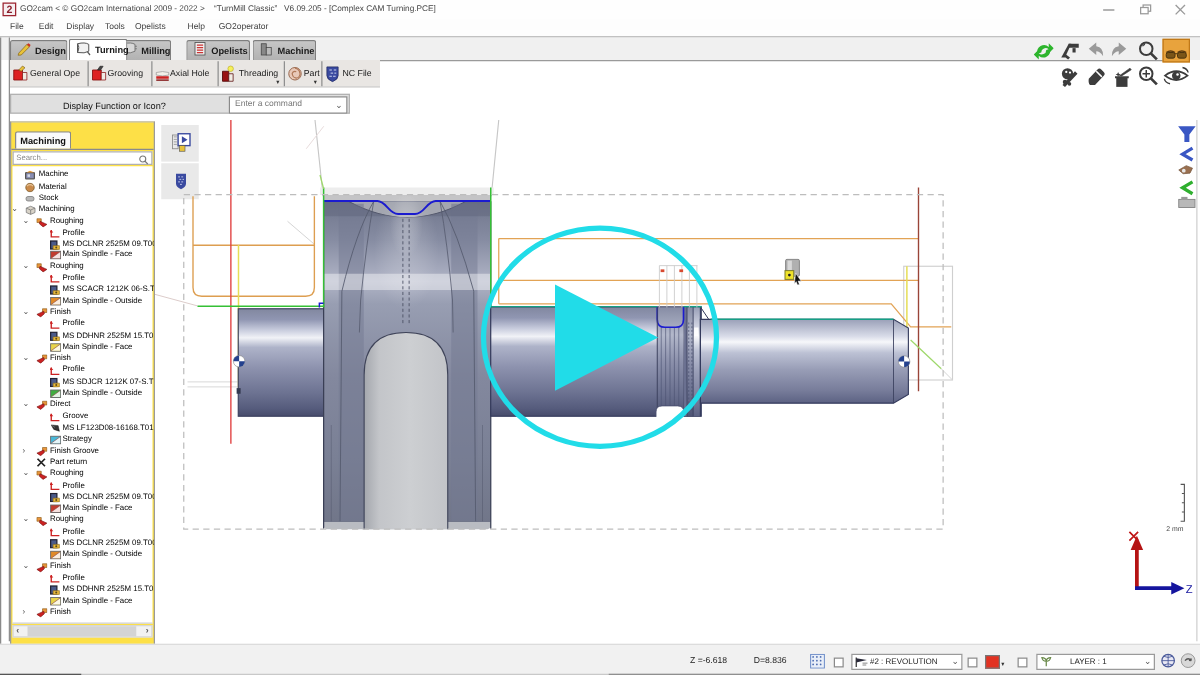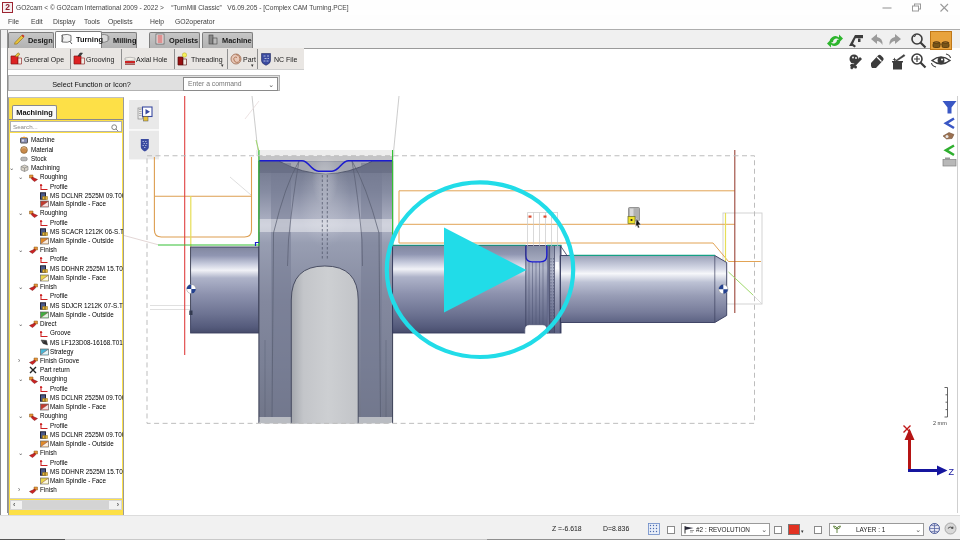--- a/index.html
+++ b/index.html
@@ -206,21 +206,21 @@
 <div class="tsep" style="left:257.3px"></div>
 <div class="darr" style="left:251px">▾</div>
 <div class="abs" style="left:260px;top:52px"><svg width="12" height="14" viewBox="0 0 12 14">
           <path d="M1.5 1.5 h9 v7 q0 3 -4.5 4.8 q-4.5 -1.8 -4.5 -4.8 Z" fill="#3a4aa0" stroke="#222a60" stroke-width="0.6"></path>
           <path d="M3.5 4 h2 M7 4 h2 M4.5 6.5 h2 M7.5 6.5 h1.5 M3.5 9 h2 M6.5 9 h2" stroke="#cdd4ee" stroke-width="0.8"></path>
         </svg></div>
 <div class="tbtn" style="left:274px">NC File</div>
     </div>
 
 <div class="abs" id="cmdbar">
-  <div class="lbl">Select Function or Icon?</div>
+  <div class="lbl">Display Function or Icon?</div>
   <div id="combo">Enter a command<span class="ca">⌄</span></div>
 </div>
 <div class="abs" id="lborder2"></div>
 <div class="abs" id="lborder"></div>
 <div class="abs" id="rborder"></div>
 
 <div class="abs" id="panel">
   <div id="ptab">Machining</div>
   <div id="ptabline"></div>
   <div id="search">Search...<svg width="8" height="8" viewBox="0 0 8 8">

